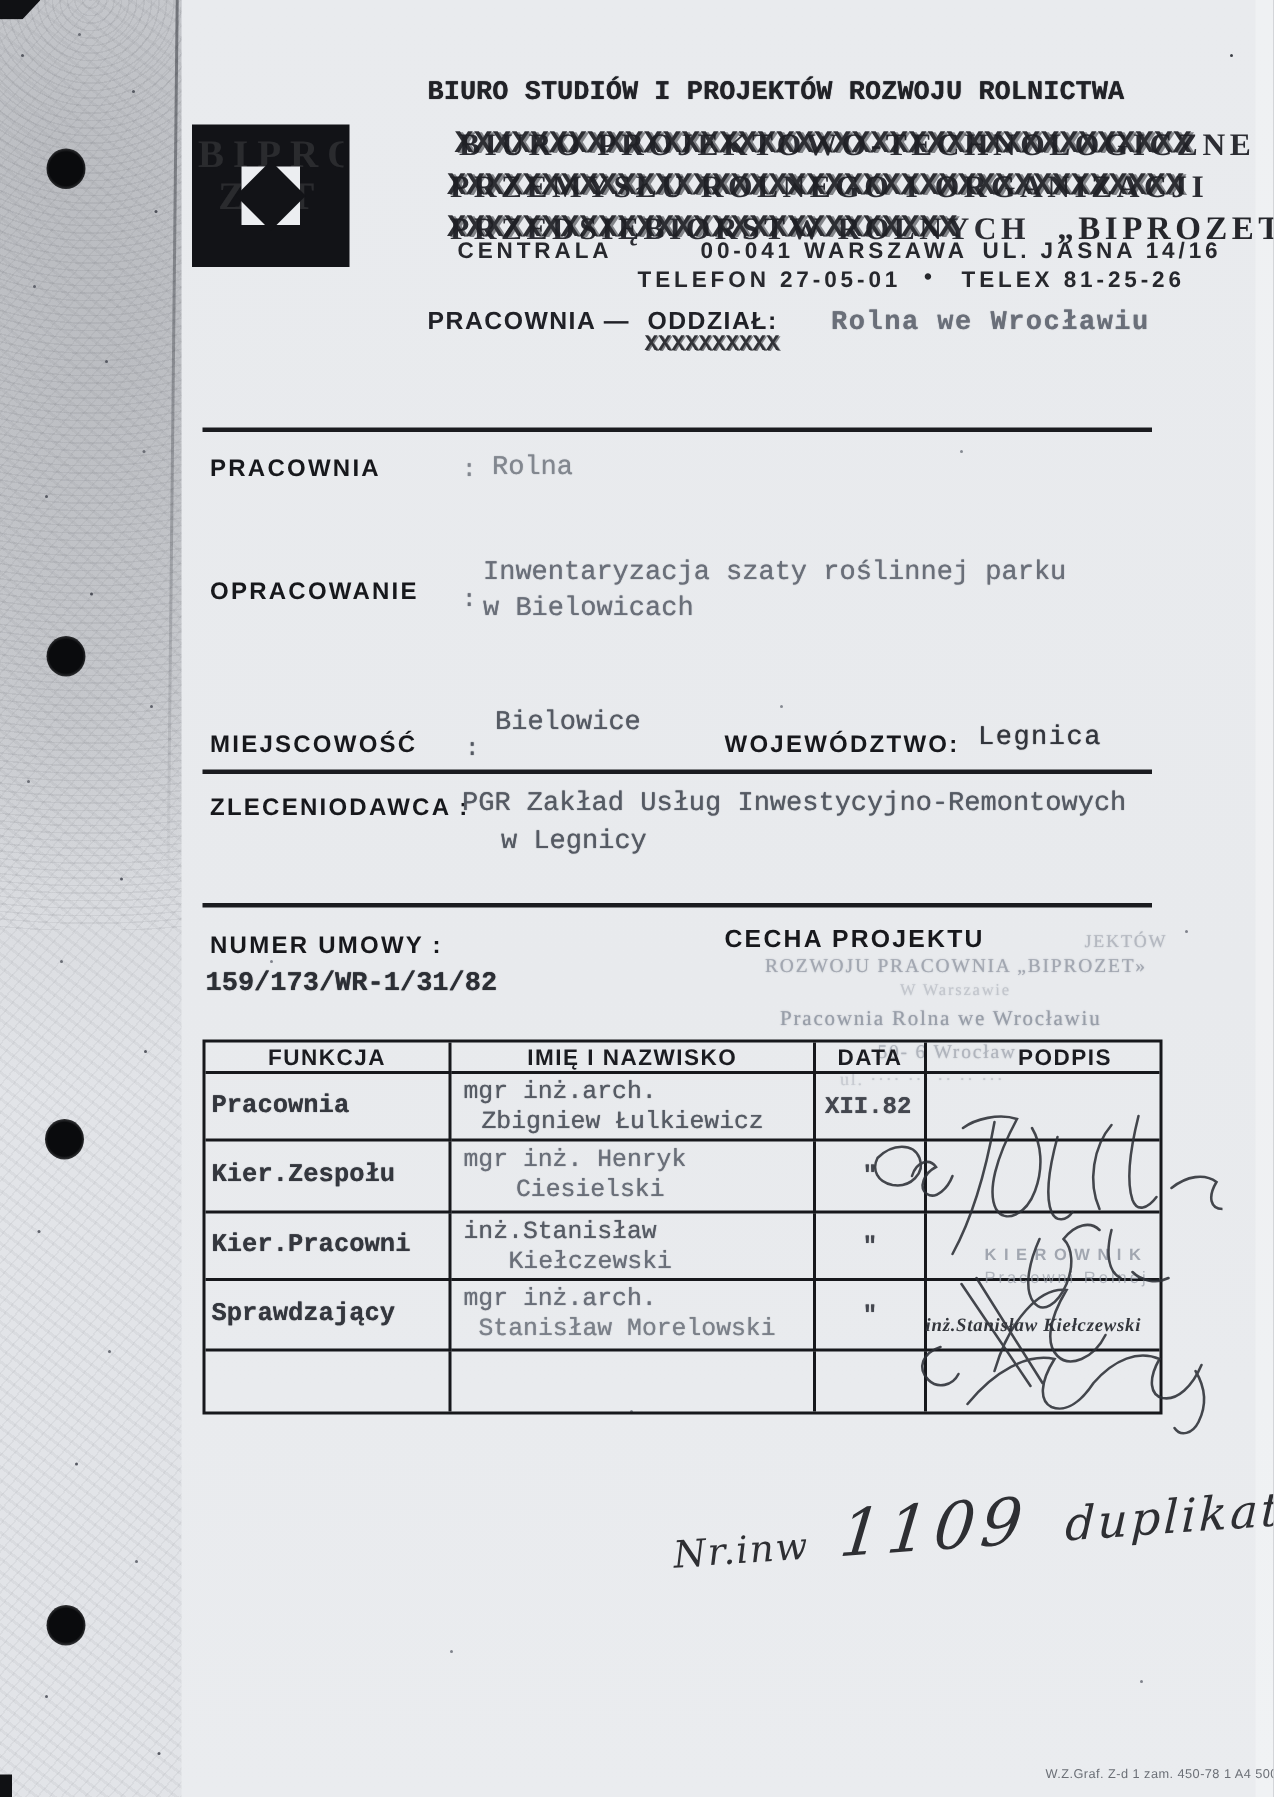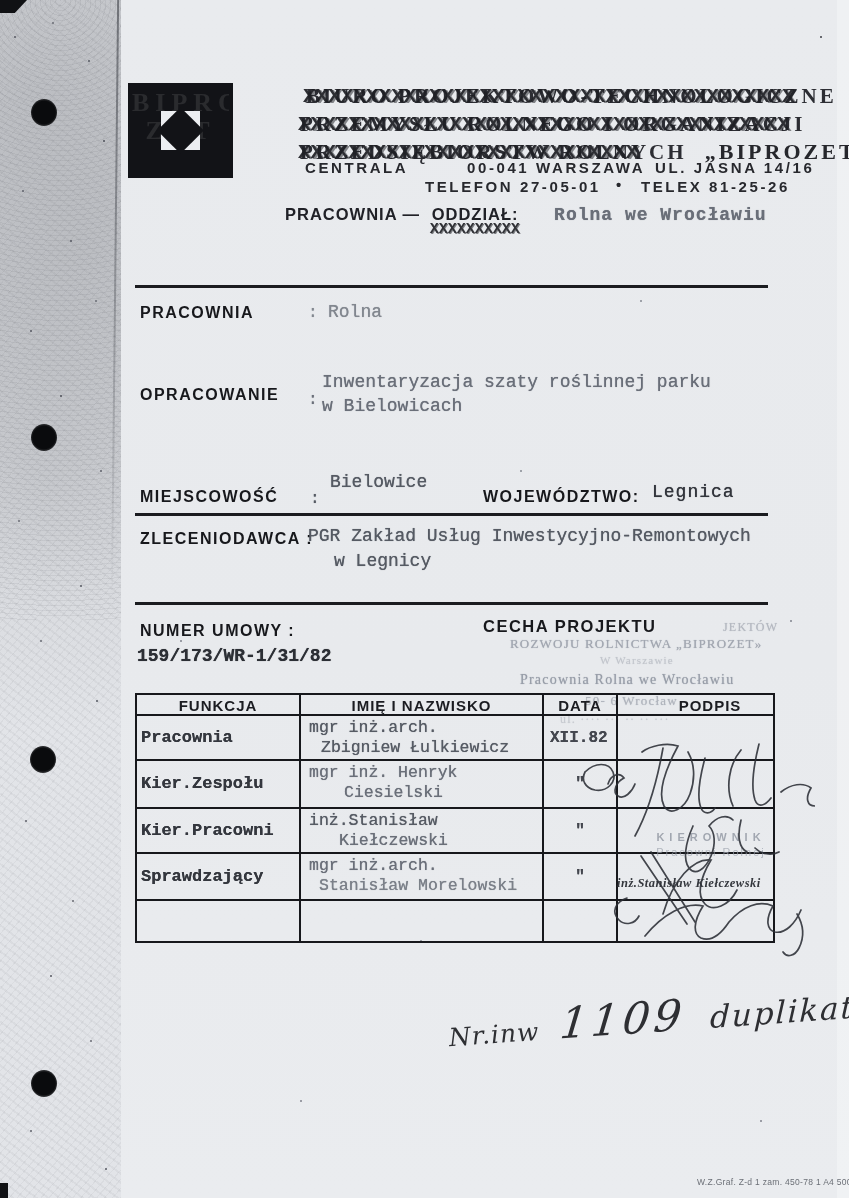--- a/index.html
+++ b/index.html
@@ -114,20 +114,21 @@
   <div class="hole" style="left:31px;top:424px;"></div>
   <div class="hole" style="left:30px;top:746px;"></div>
   <div class="hole" style="left:31px;top:1070px;"></div>
 
   <div class="logo">
     <div class="ghost">BIPRO ZET</div>
     <div class="sq"></div>
     <div class="dia"></div>
   </div>
 
+  <div class="lh-typed">BIURO STUDIÓW I PROJEKTÓW ROZWOJU ROLNICTWA</div>
 
   <div class="struckline" style="left:306px;top:84px;">BIURO PROJEKTOWO-TECHNOLOGICZNE</div>
   <div class="xover" style="left:303px;top:85px;">XXXXXXXXXXXXXXXXXXXXXXXXXXXXXXXXXXXXXXX</div>
 
   <div class="struckline" style="left:300px;top:112px;">PRZEMYSŁU ROLNEGO I ORGANIZACJI</div>
   <div class="xover" style="left:298px;top:113px;">XXXXXXXXXXXXXXXXXXXXXXXXXXXXXXXXXXXXXXX</div>
 
   <div class="struckline" style="left:300px;top:140px;">
     <span>PRZEDSIĘBIORSTW ROLNYCH</span>
     <span class="brand" style="margin-left:10px;font-size:22px;">„BIPROZET”</span>
@@ -172,21 +173,21 @@
   <div class="lbl" style="left:140px;top:529px;">ZLECENIODAWCA :</div>
   <div class="abs tw tw-mid" style="left:308px;top:524px;">PGR Zakład Usług Inwestycyjno-Remontowych</div>
   <div class="abs tw tw-mid" style="left:334px;top:549px;">w Legnicy</div>
 
   <div class="rule" style="top:602px;"></div>
 
   <div class="lbl" style="left:140px;top:621px;">NUMER UMOWY :</div>
   <div class="abs tw tw-dark" style="left:137px;top:644px;font-weight:700;color:#2c2f35;">159/173/WR-1/31/82</div>
 
   <div class="stamp" style="left:723px;top:620px;font-size:12px;opacity:.55;">JEKTÓW</div>
-  <div class="stamp" style="left:510px;top:636px;font-size:13px;opacity:.75;">ROZWOJU ROLNICTWA „BIPROZET»</div>
+  <div class="stamp" style="left:510px;top:636px;font-size:13px;opacity:.75;">ROZWOJU PRACOWNIA „BIPROZET»</div>
   <div class="stamp" style="left:600px;top:654px;font-size:11px;opacity:.40;">W Warszawie</div>
   <div class="stamp" style="left:520px;top:672px;font-size:14px;opacity:.85;">Pracownia Rolna we Wrocławiu</div>
   <div class="stamp" style="left:585px;top:693px;font-size:13px;opacity:.6;">50-  6 Wrocław</div>
   <div class="stamp" style="left:560px;top:712px;font-size:12px;opacity:.35;">ul. ···· ··· ·· ·· ···</div>
 
   <div class="lbl" style="left:483px;top:617px;font-size:16.5px;">CECHA PROJEKTU</div>
 
   <div class="tbl">
     <div class="cell th">FUNKCJA</div>
     <div class="cell th">IMIĘ I NAZWISKO</div>

